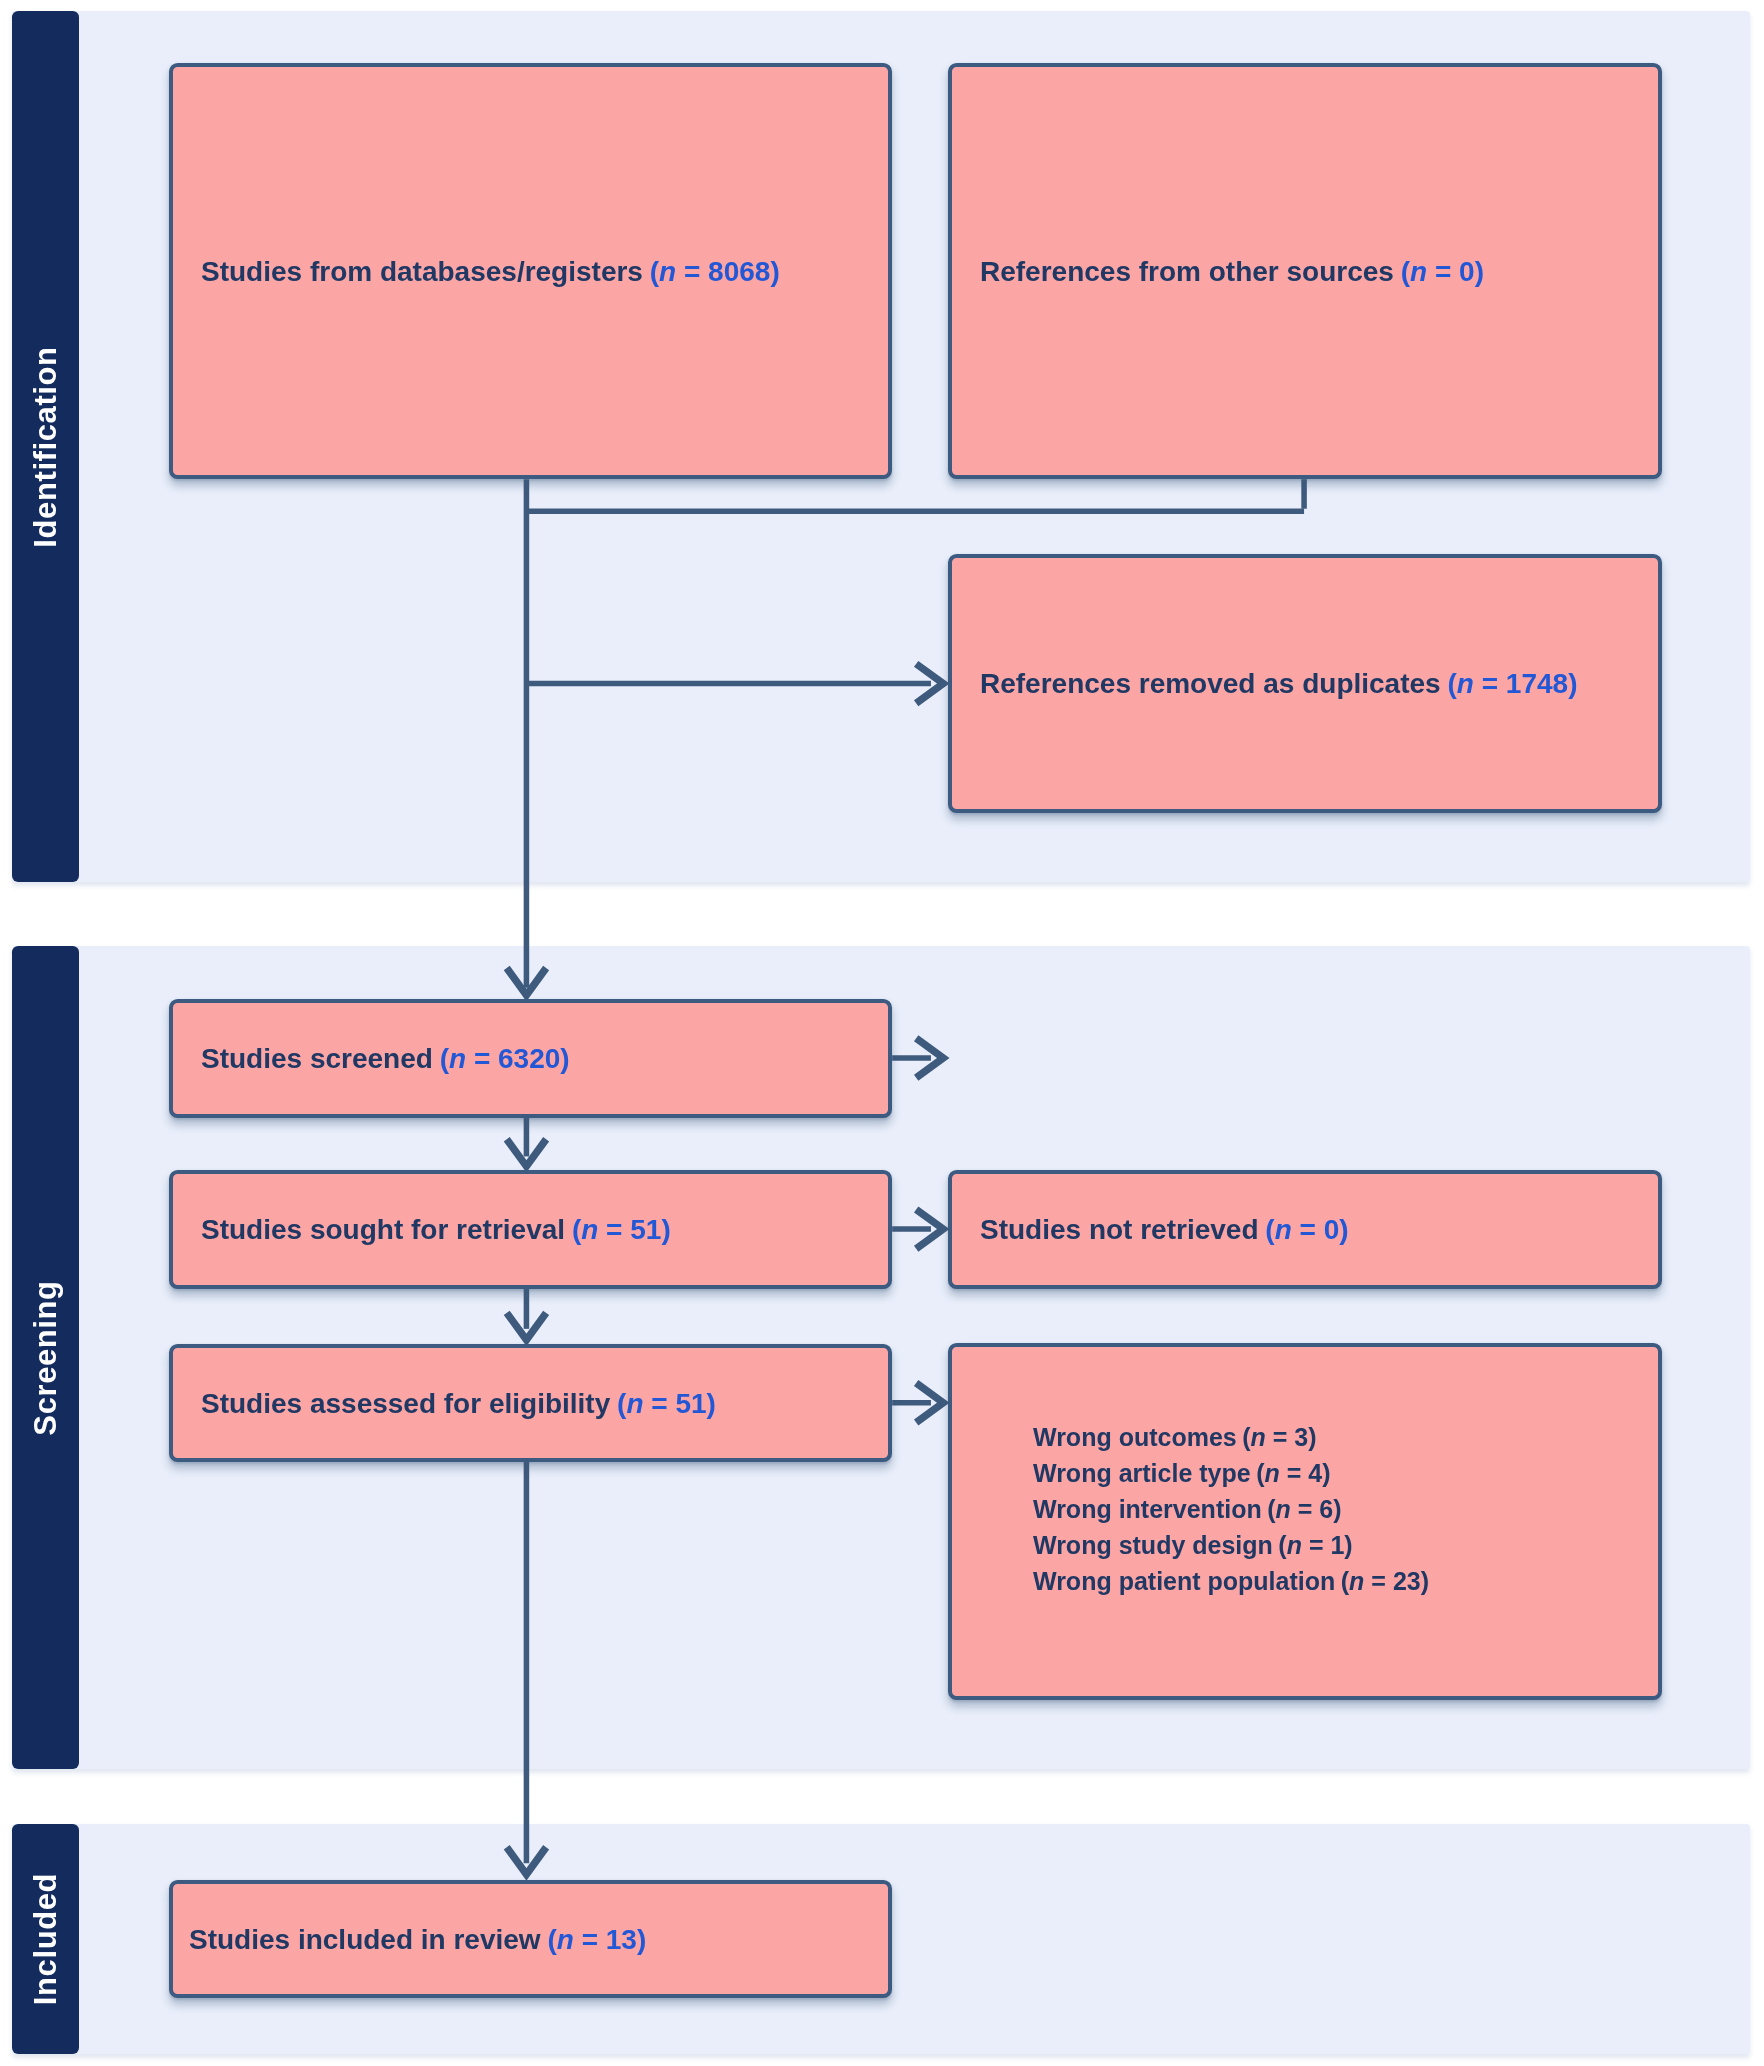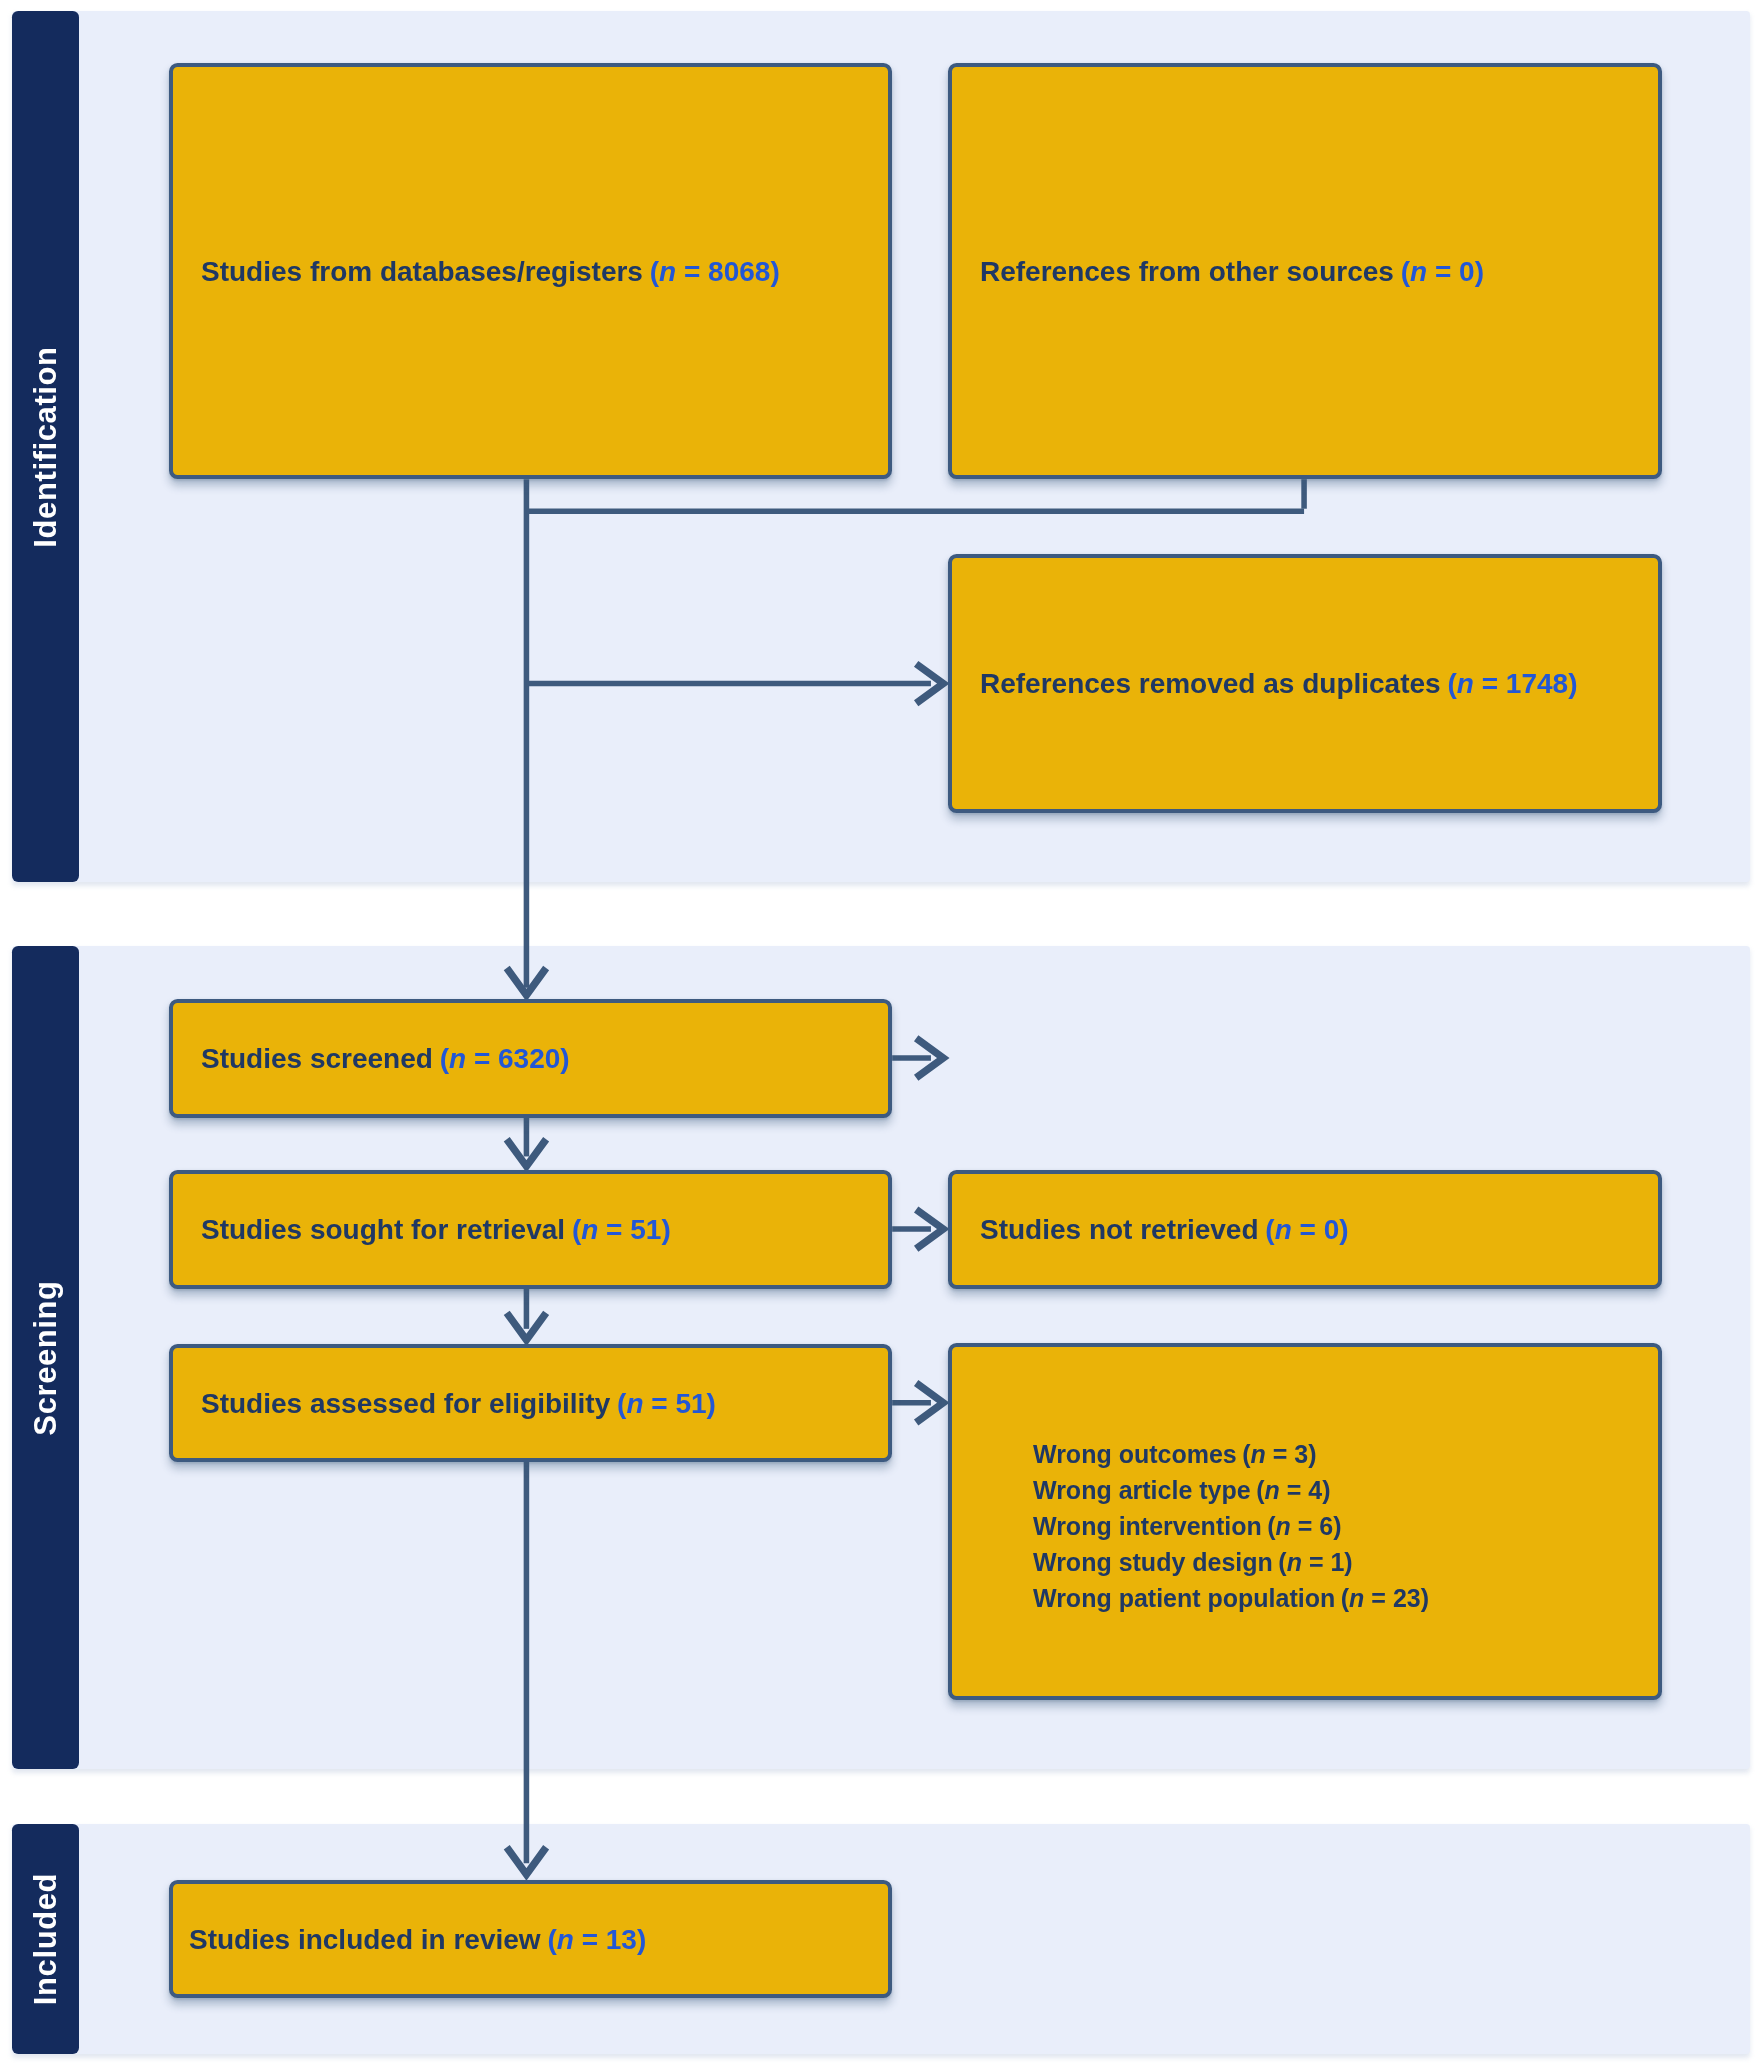--- a/index.html
+++ b/index.html
@@ -23,21 +23,21 @@
     transform:rotate(-90deg);white-space:nowrap;color:#ffffff;font-weight:bold;
     font-size:31px;letter-spacing:0.6px;
   }
   
   .connectors{position:absolute;left:0;top:0;width:1764px;height:2066px;}
   .connectors path, .connectors polyline{stroke:#3e5a7d;fill:none;}
   .connectors path{stroke-width:9;}
   .connectors polyline{stroke-width:12;}
   
   .box{
-    position:absolute;background:#eab308;border:4.3px solid #3d5a80;border-radius:8.6px;
+    position:absolute;background:#fca5a5;border:4.3px solid #3d5a80;border-radius:8.6px;
     box-sizing:border-box;display:flex;align-items:center;
     padding:0 22px 0 28px;
     box-shadow:0 6.2px 8px rgba(62,90,125,0.33),0 1.2px 2.5px rgba(62,90,125,0.22);
     color:#1f3864;font-weight:bold;font-size:28px;line-height:1.25;
   }
   .box-databases{left:169px;top:63px;width:723px;height:416px;}
   .box-other-sources{left:948px;top:63px;width:714px;height:416px;}
   .box-duplicates{left:948px;top:554px;width:714px;height:259px;}
   .box-screened{left:169px;top:999px;width:723px;height:119px;}
   .box-excluded-screening{left:948px;top:999px;width:714px;height:119px;}
@@ -46,21 +46,21 @@
   .box-assessed{left:169px;top:1344px;width:723px;height:118px;}
   .box-excluded-eligibility{
     left:948px;top:1343px;width:714px;height:357px;
     display:block;padding:64px 18.5px 0 27px;align-items:flex-start;
   }
   .box-included{left:169px;top:1880px;width:723px;height:118px;padding-left:16px;}
   
   .cnt{margin-left:6.8px;white-space:nowrap;}
   .cnt-blue{color:#2257d6;}
   .nvar{font-style:italic;}
-  .reasons{margin:25px 0 0 54px;font-size:25px;line-height:36px;color:#1f3864;}
+  .reasons{margin:8px 0 0 54px;font-size:25px;line-height:36px;color:#1f3864;}
   .reason .cnt{margin-left:5.5px;}
 </style>
 </head>
 <body>
 
 <div class="canvas">
 
   <div class="band band-identification">
     <div class="phase-bar">
       <span class="phase-label">Identification</span>

